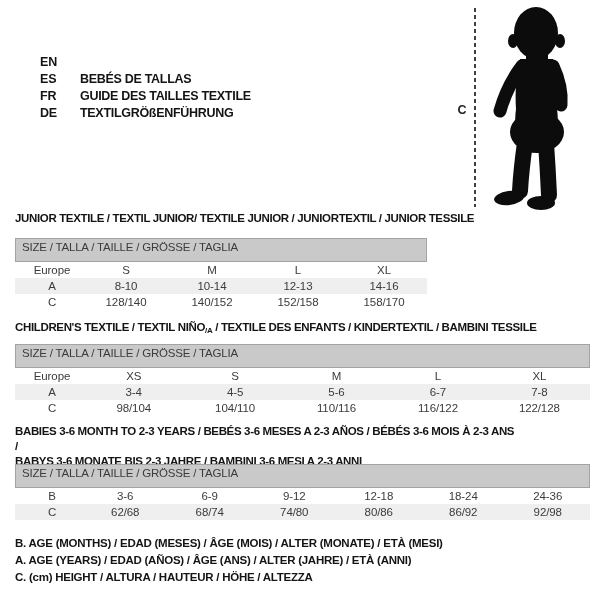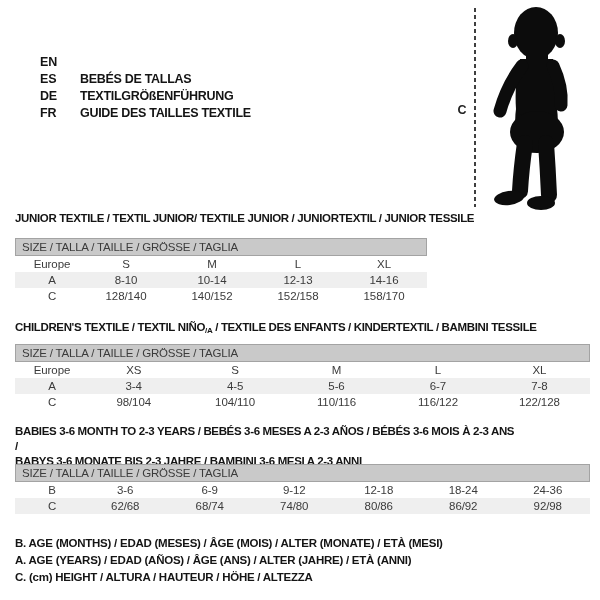--- a/index.html
+++ b/index.html
@@ -19,21 +19,21 @@
     background:repeating-linear-gradient(to bottom,#3f3f3f 0 4px,transparent 4px 7px);}
   .fig-c{position:absolute;left:452px;top:103px;width:20px;text-align:center;
     font-weight:bold;font-size:12.5px;color:#222;}
   .baby{position:absolute;left:483px;top:5px;}
   
   .sec-title{position:absolute;left:15px;font-weight:bold;font-size:11.5px;
     letter-spacing:-0.35px;color:#141414;white-space:nowrap;}
   .sec-title .sub{font-size:8px;vertical-align:-2px;}
   .sec-title.two-line{line-height:15px;white-space:normal;width:500px;}
   .sizetable{position:absolute;left:15px;}
-  .sizebar{height:18px;background:#c9c9c9;border:1px solid #a3a3a3;box-sizing:border-box;
+  .sizebar{height:24px;background:#c9c9c9;border:1px solid #a3a3a3;box-sizing:border-box;
     line-height:16px;padding-left:6px;font-size:11.5px;letter-spacing:-0.2px;color:#3b3b3b;}
   .trow{display:flex;height:16px;align-items:center;font-size:11.5px;color:#3b3b3b;}
   .trow.alt{background:#efefef;}
   .tcell{flex:1;text-align:center;letter-spacing:-0.1px;}
   .tcell.first{flex:0 0 62px;text-align:center;padding-left:6px;}
   .w-junior{width:412px;}
   .w-full{width:575px;}
   
   .footnotes{position:absolute;left:15px;top:537px;}
   .footnote{height:17px;font-weight:bold;font-size:11.5px;letter-spacing:-0.25px;
@@ -44,26 +44,26 @@
 
 <div class="lang-block">
   <div class="lang-row">
     <span class="lang-code">EN</span>
   </div>
   <div class="lang-row">
     <span class="lang-code">ES</span>
     <span class="lang-title">BEBÉS DE TALLAS</span>
   </div>
   <div class="lang-row">
+    <span class="lang-code">FR</span>
+    <span class="lang-title">GUIDE DES TAILLES TEXTILE</span>
+  </div>
+  <div class="lang-row">
     <span class="lang-code">DE</span>
     <span class="lang-title">TEXTILGRÖßENFÜHRUNG</span>
-  </div>
-  <div class="lang-row">
-    <span class="lang-code">FR</span>
-    <span class="lang-title">GUIDE DES TAILLES TEXTILE</span>
   </div>
 </div>
 
 <div class="fig-dash"></div>
 <div class="fig-c">C</div>
 <svg class="baby" viewBox="0 0 100 207" width="100" height="207" xmlns="http://www.w3.org/2000/svg">
   <g fill="#0c0c0c" stroke="none">
     <ellipse cx="53" cy="28" rx="22" ry="26"></ellipse>
     <ellipse cx="30" cy="36" rx="5" ry="7"></ellipse>
     <ellipse cx="77" cy="36" rx="5" ry="7"></ellipse>

